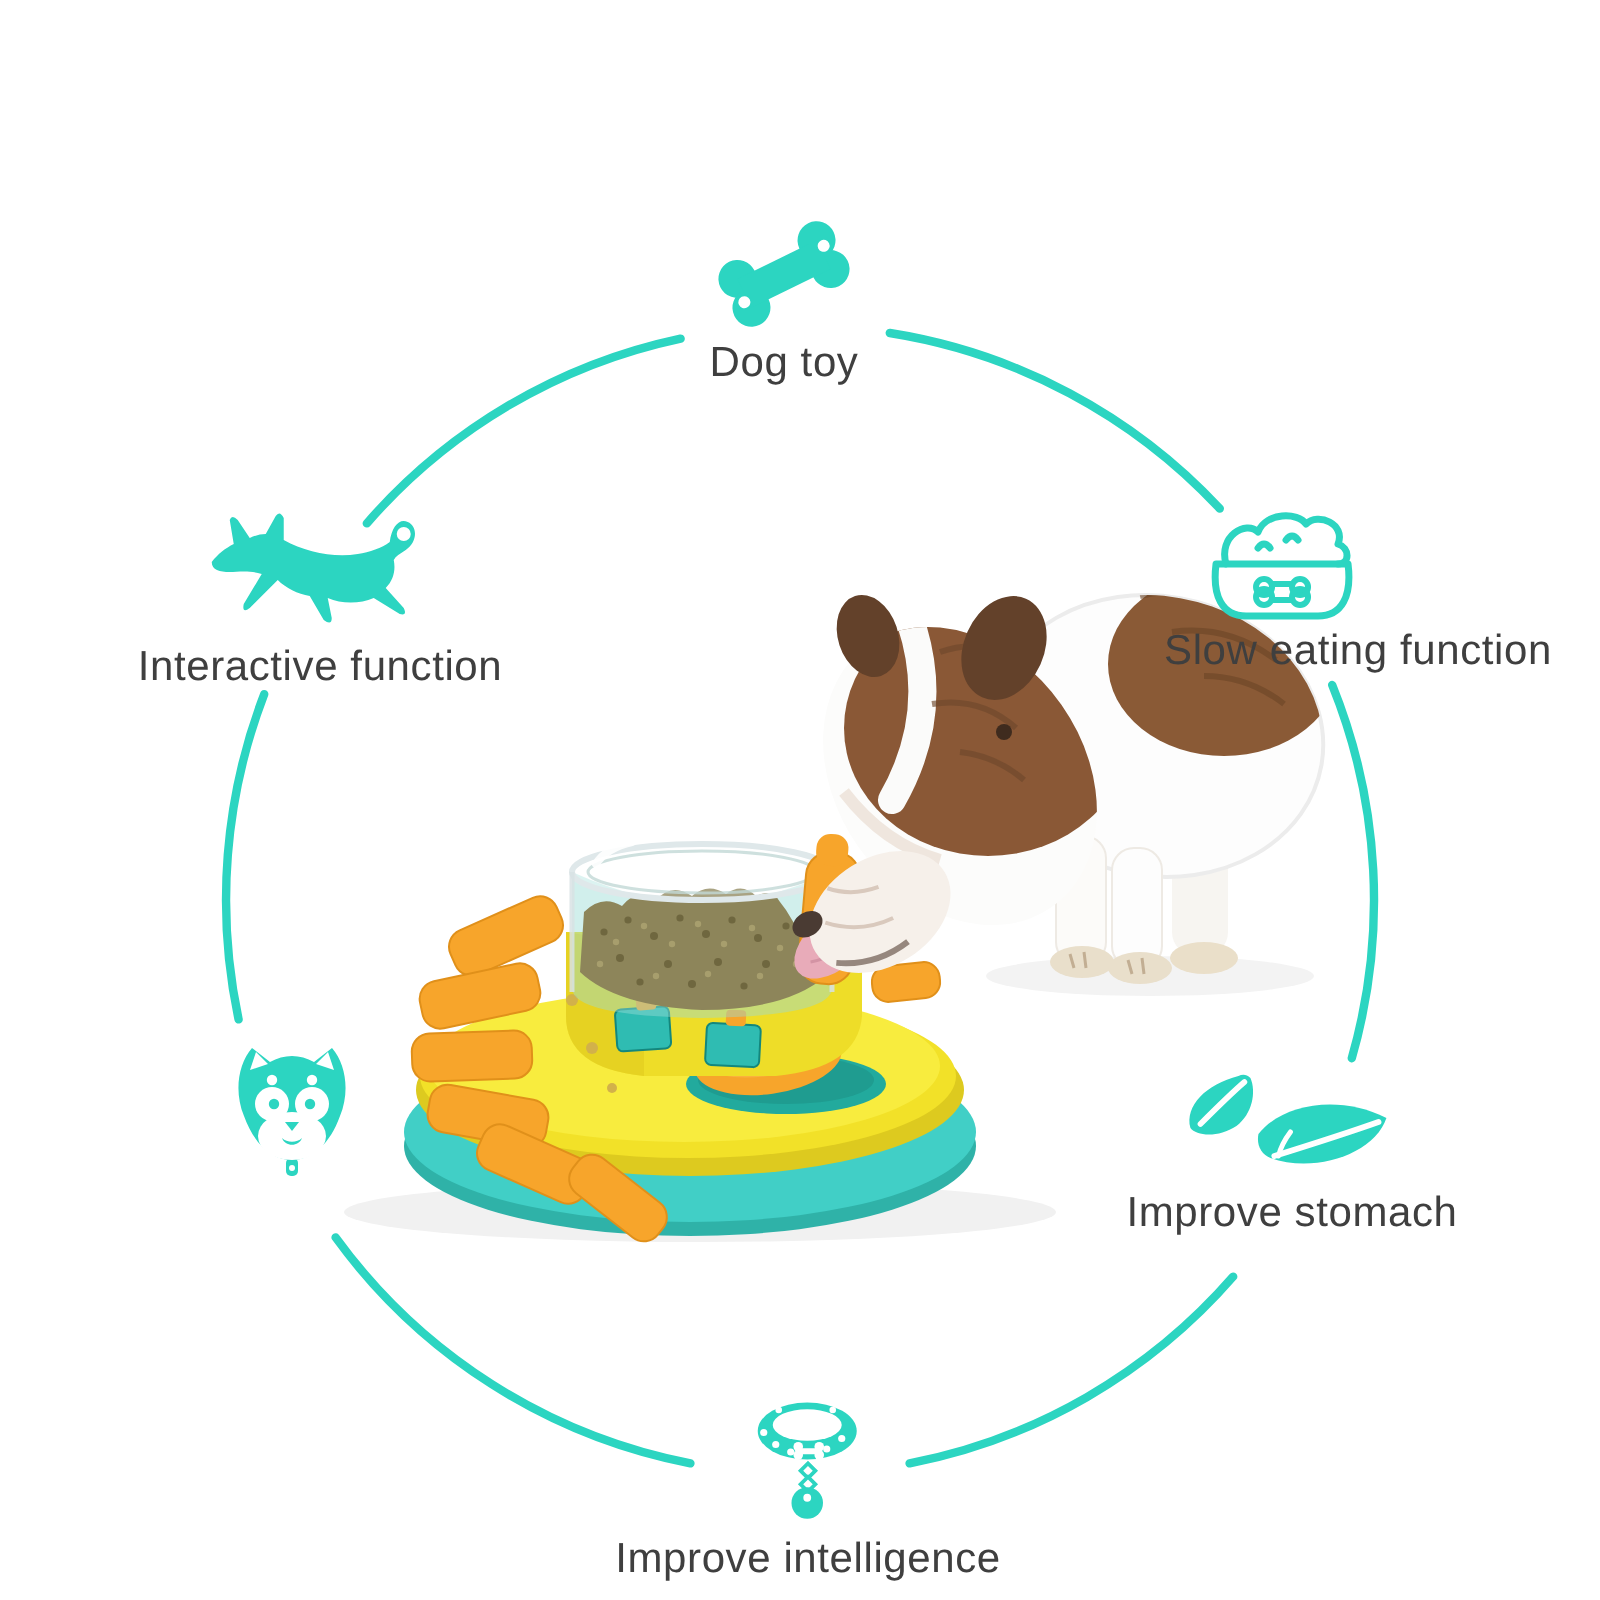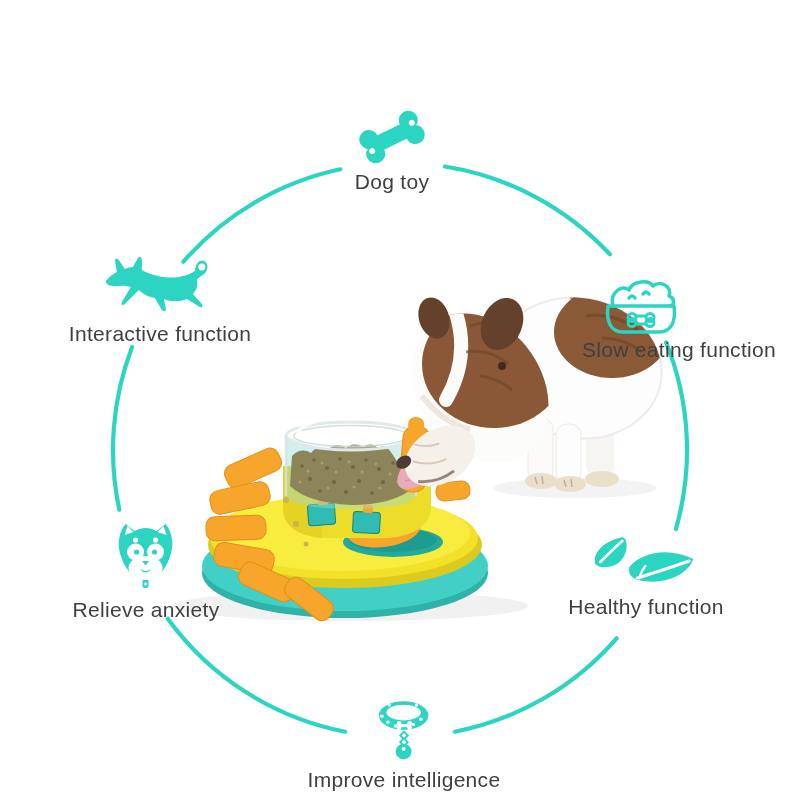--- a/index.html
+++ b/index.html
@@ -8,21 +8,21 @@
     font-family:"Liberation Sans", sans-serif;
     margin-top:48px;
   }
   .ring{position:absolute;left:0;top:0;}
   .feature{position:absolute;display:flex;flex-direction:column;align-items:center;transform:translateX(-50%);}
   .feature .label{
     margin-top:4px;font-size:21px;color:#3f3f3f;letter-spacing:.3px;white-space:nowrap;text-align:center;
   }
   #f-dog-toy{left:392px;top:60px;}
   #f-interactive{left:160px;top:206px;}
-  #f-slow-eating{left:661px;top:228px;}
+  #f-slow-eating{left:661px;top:204px;}
   #f-slow-eating .icon{transform:translateX(-20px);}
   #f-slow-eating .label{transform:translateX(18px);margin-top:0;}
   #f-relieve{left:146px;top:468px;}
   #f-healthy{left:641px;top:487px;}
   #f-healthy .label{transform:translateX(5px);margin-top:2px;}
   #f-improve{left:404px;top:648px;align-items:center;}
   #f-improve .label{margin-top:6px;}
   .product{position:absolute;left:150px;top:228px;}
 </style>
 </head>
@@ -221,32 +221,31 @@
       <ellipse cx="32" cy="52" rx="17" ry="12" fill="#ffffff"></ellipse>
       <circle cx="22" cy="36" r="8.5" fill="#ffffff"></circle>
       <circle cx="42" cy="36" r="8.5" fill="#ffffff"></circle>
       <circle cx="22" cy="24" r="2.6" fill="#ffffff"></circle>
       <circle cx="42" cy="24" r="2.6" fill="#ffffff"></circle>
       <circle cx="23" cy="36" r="2.6" fill="#2cd5c1"></circle>
       <circle cx="41" cy="36" r="2.6" fill="#2cd5c1"></circle>
       <path d="M28.5,45 L35.5,45 L32,49.5 Z" fill="#2cd5c1"></path>
       <path d="M27,53 C28.5,57.5 35.5,57.5 37,53 C34.5,55.5 29.5,55.5 27,53 Z" fill="#2cd5c1"></path>
     </svg>
-    <div class="label">Relieve anxiety</div>
   </div>
 
   <div class="feature" id="f-healthy">
     <svg class="icon" width="112" height="58" viewBox="0 0 112 58">
       <path fill="#2cd5c1" d="M34,3 C18,7 7,18 10,29 C13,33 24,34 33,28 C41,22 43,11 40,4 C38,2 36,2 34,3 Z"></path>
       <path d="M15,27 C22,20 30,12 37,6" stroke="#ffffff" stroke-width="2.8" fill="none" stroke-linecap="round"></path>
       <path fill="#2cd5c1" d="M44,32 C56,17 84,12 108,24 C102,42 72,52 50,44 C45,42 43,37 44,32 Z"></path>
       <path d="M52,43 C68,38 90,31 104,26" stroke="#ffffff" stroke-width="3" fill="none" stroke-linecap="round"></path>
       <path d="M60,31 C57,35 55,39 54,43" stroke="#ffffff" stroke-width="2.5" fill="none" stroke-linecap="round"></path>
     </svg>
-    <div class="label">Healthy function</div>
+    <div class="label">Improve stomach</div>
   </div>
 
   <div class="feature" id="f-improve">
     <svg class="icon" width="66" height="66" viewBox="0 0 88 88">
       <ellipse cx="44" cy="26" rx="33" ry="19" fill="#2cd5c1"></ellipse>
       <ellipse cx="44" cy="22" rx="23" ry="10.5" fill="#ffffff"></ellipse>
       <g fill="#ffffff">
         <circle cx="15" cy="27" r="2.4"></circle>
           <circle cx="23" cy="35" r="2.4"></circle>
           <circle cx="33" cy="40" r="2.4"></circle>

